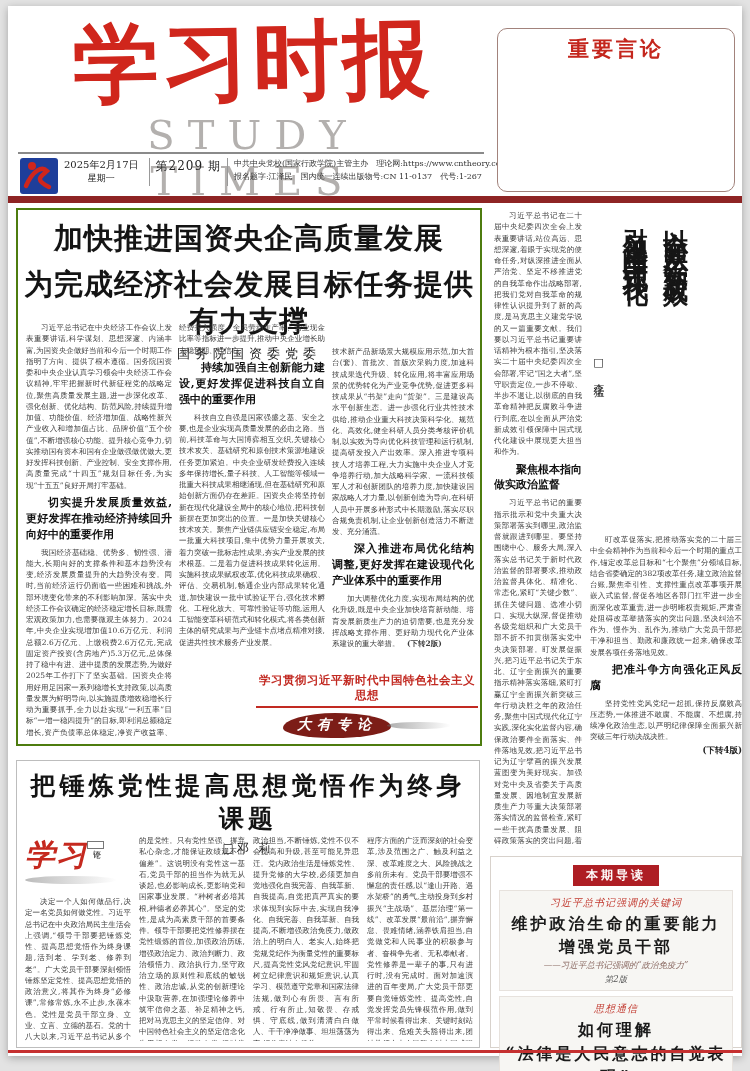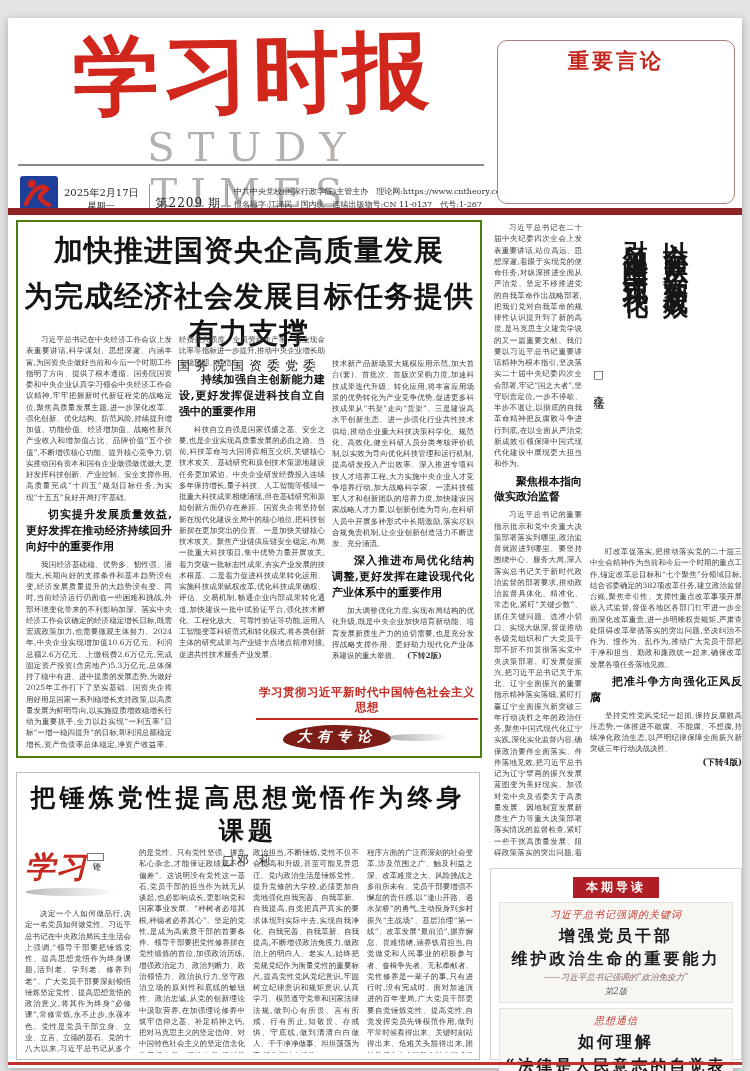--- a/index.html
+++ b/index.html
@@ -1,27 +1,27 @@
 <!DOCTYPE html>
 <html><head>
 <meta charset="utf-8">
 <style>
   html,body{margin:0;padding:0;}
   body{width:750px;height:1071px;background:#e3e3e3;position:relative;overflow:hidden;
        font-family:"DejaVu Serif",serif;-webkit-font-smoothing:antialiased;}
-  .paper{position:absolute;left:8px;top:18px;width:734px;height:1050px;background:#ffffff;
+  .paper{position:absolute;left:8px;top:6px;width:734px;height:1050px;background:#ffffff;
          box-shadow:0 2px 8px rgba(0,0,0,.28);}
   
   .masthead-title{position:absolute;left:30px;top:6px;width:430px;text-align:center;
       font-size:86px;font-weight:700;color:#d0261c;letter-spacing:4px;line-height:1.15;
       font-family:"DejaVu Serif",serif;transform:rotate(-1deg);}
   .study-times{position:absolute;left:30px;top:106px;width:430px;text-align:center;
       font-size:40px;color:#b3b0ae;letter-spacing:13px;font-family:"DejaVu Serif",serif;}
   .header-info{position:absolute;left:10px;top:146px;width:466px;height:46px;
-      border-top:2px solid #8a8a8a;display:flex;align-items:flex-end;}
+      border-top:2px solid #8a8a8a;display:flex;align-items:flex-start;}
   .logo-box{width:38px;height:36px;background:#1e3e9a;border-radius:3px;margin:4px 6px 0 2px;
       position:relative;flex:none;}
   .date-block{text-align:center;line-height:1.35;margin:4px 4px 0 0;flex:none;}
   .date-l1{font-size:10px;color:#222;}
   .date-l2{font-size:9px;color:#222;}
   .vdiv{width:1px;height:28px;background:#999;margin:4px 6px 0 6px;flex:none;}
   .issue{font-size:12px;color:#222;letter-spacing:1px;flex:none;margin-top:4px;}
   .pub-block{line-height:1.6;margin-top:4px;}
   .pub-l{font-size:8px;color:#333;white-space:nowrap;}
   .remarks-box{position:absolute;left:489px;top:22px;width:238px;height:164px;
@@ -177,22 +177,22 @@
         <p class="bt">坚持党性党风党纪一起抓,保持反腐败高压态势,一体推进不敢腐、不能腐、不想腐,持续净化政治生态,以严明纪律保障全面振兴新突破三年行动决战决胜。</p>
         <div class="r-cont">(下转4版)</div>
       </div>
     </div>
   </div>
 
   <div class="guide">
     <div class="guide-badge">本期导读</div>
     <div class="g-panel">
       <div class="g-kicker">习近平总书记强调的关键词</div>
+      <div class="g-line">维护政治生命的重要能力</div>
       <div class="g-line">增强党员干部</div>
-      <div class="g-line">维护政治生命的重要能力</div>
       <div class="g-note">——习近平总书记强调的“政治免疫力”</div>
       <div class="g-page">第2版</div>
     </div>
     <div class="g-panel">
       <div class="g-kicker">思想通信</div>
       <div class="g-line">如何理解</div>
       <div class="g-line">“法律是人民意志的自觉表现”</div>
 
     </div>
   </div>

